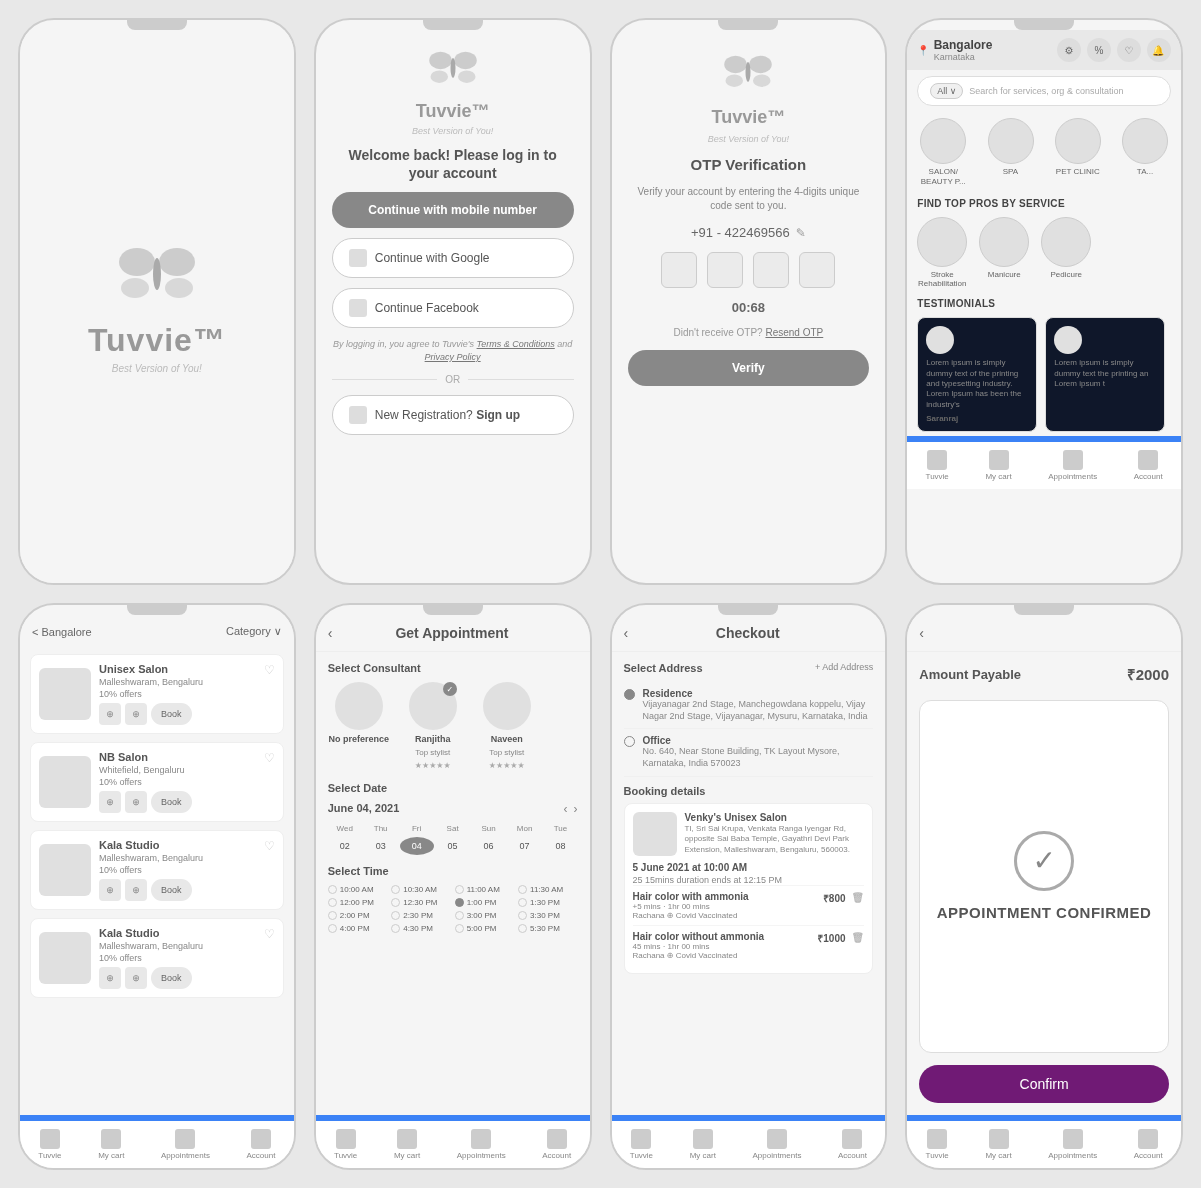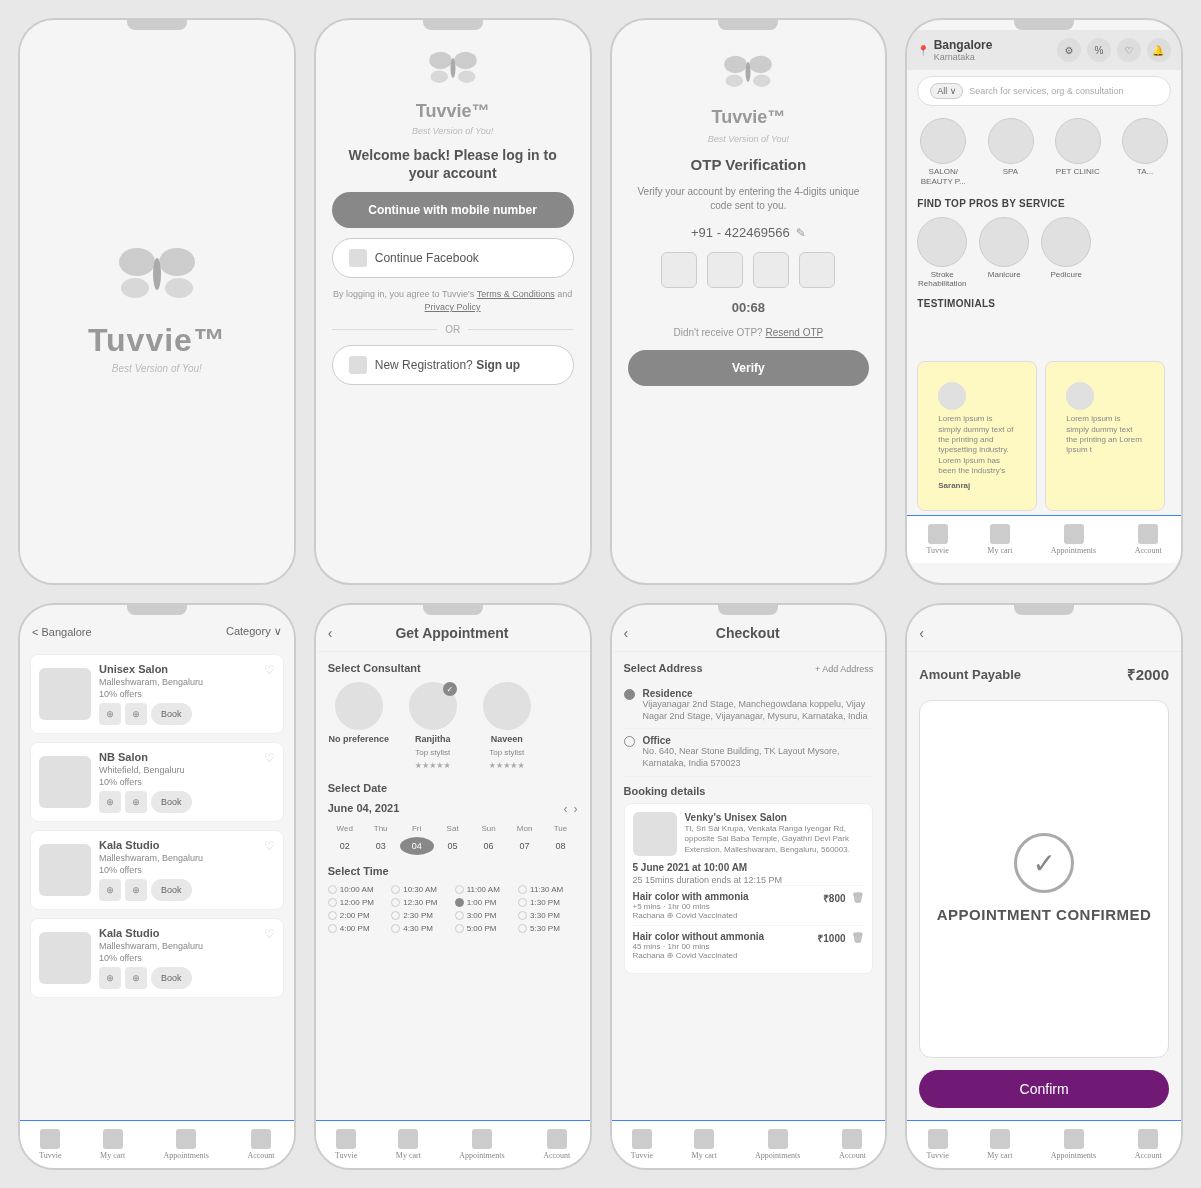--- a/index.html
+++ b/index.html
@@ -108,21 +108,21 @@
       font-size: 12px;
       font-weight: 500;
       cursor: pointer;
       display: flex;
       align-items: center;
       gap: 8px;
     }
 
     .btn-icon { width: 18px; height: 18px; background: #ddd; border-radius: 3px; flex-shrink: 0; }
 
-    .login-terms { font-size: 9px; color: #999; text-align: center; line-height: 1.4; }
+    .login-terms { font-size: 9px; color: #999; text-align: center; line-height: 1.4; font-style: italic; }
     .login-terms a { color: #777; text-decoration: underline; }
     .divider-or { display: flex; align-items: center; gap: 8px; width: 100%; }
     .divider-or::before, .divider-or::after { content: ''; flex: 1; height: 1px; background: #ddd; }
     .divider-or span { font-size: 10px; color: #aaa; }
 
     
     .otp-screen {
       display: flex;
       flex-direction: column;
       align-items: center;
@@ -254,48 +254,46 @@
 
     .pro-label { font-size: 8px; color: #666; text-align: center; }
 
     .testimonials-scroll {
       display: flex;
       gap: 8px;
       padding: 4px 10px;
     }
 
     .testimonial-card {
-      background: #fef9c3;
+      background: #0f172a;
       border: 1px solid #ddd;
       border-radius: 8px;
-      padding: 20px;
+      padding: 8px;
       width: 120px;
       flex-shrink: 0;
-      margin-top: 44px;
     }
 
     .testimonial-avatar {
       width: 28px; height: 28px;
       border-radius: 50%;
       background: #e0e0e0;
       margin-bottom: 4px;
     }
 
     .testimonial-text { font-size: 8px; color: #888; line-height: 1.3; }
     .testimonial-name { font-size: 8px; color: #666; margin-top: 4px; font-weight: 600; }
 
     
     .bottom-nav {
       display: flex;
       justify-content: space-around;
       padding: 8px 0;
-      border-top: 1px solid #3b82f6;
+      border-top: 6px solid #3b82f6;
       background: white;
       flex-shrink: 0;
-      font-family: Liberation Serif, serif;
     }
 
     .nav-item {
       display: flex;
       flex-direction: column;
       align-items: center;
       gap: 2px;
       cursor: pointer;
     }
 
@@ -473,21 +471,21 @@
       background: #f5f5f5;
     }
 
     .checkout-title { font-size: 14px; font-weight: 700; color: #555; flex: 1; text-align: center; margin-right: 14px; }
 
     .checkout-body { flex: 1; padding: 10px 12px; overflow: hidden; }
 
     .address-header {
       display: flex;
       justify-content: space-between;
-      align-items: flex-end;
+      align-items: flex-start;
       margin-bottom: 8px;
     }
 
     .addr-section-title { font-size: 11px; font-weight: 700; color: #555; }
     .add-address-btn { font-size: 9px; color: #888; display: flex; align-items: center; gap: 3px; cursor: pointer; }
 
     .address-option {
       display: flex;
       gap: 8px;
       padding: 6px 0;
@@ -667,20 +665,24 @@
         <ellipse cx="20" cy="22" rx="18" ry="14" fill="#bbb" opacity="0.7"></ellipse>
         <ellipse cx="60" cy="22" rx="18" ry="14" fill="#bbb" opacity="0.7"></ellipse>
         <ellipse cx="18" cy="48" rx="14" ry="10" fill="#bbb" opacity="0.5"></ellipse>
         <ellipse cx="62" cy="48" rx="14" ry="10" fill="#bbb" opacity="0.5"></ellipse>
         <ellipse cx="40" cy="34" rx="4" ry="16" fill="#aaa"></ellipse>
       </svg>
       <div style="font-size:18px;font-weight:700;color:#999;">Tuvvie™</div>
       <div style="font-size:9px;color:#bbb;font-style:italic;margin-top:-6px;">Best Version of You!</div>
       <div class="login-title">Welcome back! Please log in to your account</div>
       <button class="btn-primary">Continue with mobile number</button>
+      <button class="btn-outline">
+        <div class="btn-icon"></div>
+        <span>Continue with Google</span>
+      </button>
       <button class="btn-outline">
         <div class="btn-icon"></div>
         <span>Continue Facebook</span>
       </button>
       <div class="login-terms">
         <span>By logging in, you agree to Tuvvie's</span>
         <a>Terms &amp; Conditions</a>
         <span>and</span>
         <a>Privacy Policy</a>
       </div>

